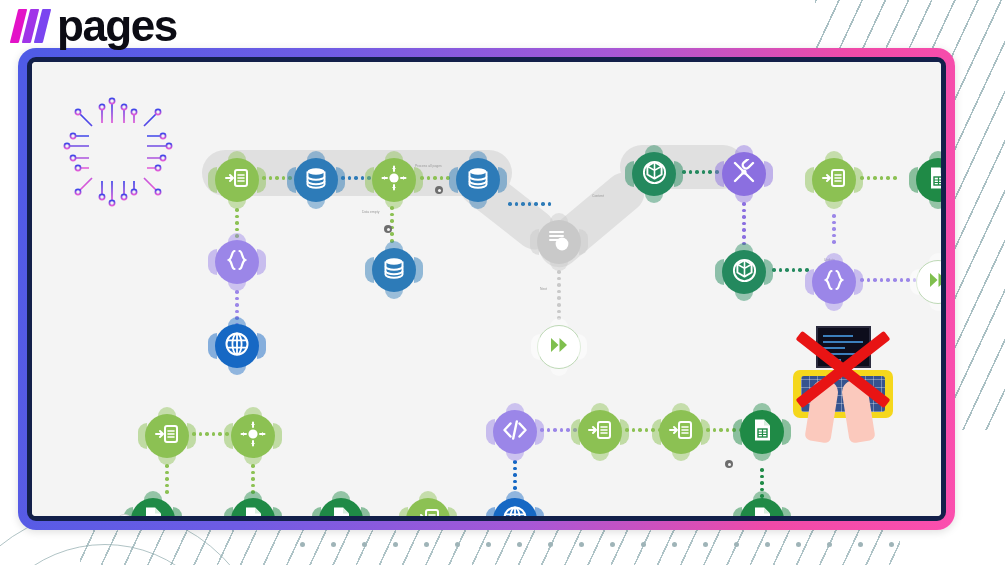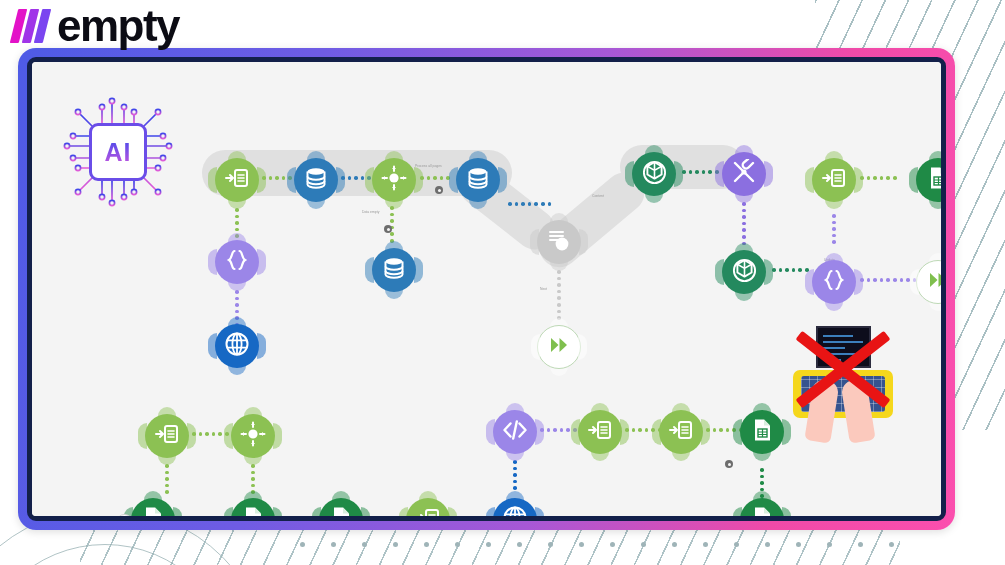--- a/index.html
+++ b/index.html
@@ -178,21 +178,21 @@
     <i></i>
     <i></i>
 </div>
 
 <div id="brand">
   <div id="brand-mark">
       <i></i>
       <i></i>
       <i></i>
     </div>
-  <div id="brand-text">empty</div>
+  <div id="brand-text">pages</div>
 </div>
 
 <div id="frame">
  <div id="frame-inner">
   <div id="canvas">
 
     <div id="ai-chip">
       <svg width="112" height="112" viewBox="0 0 112 112" aria-hidden="true">
         <defs>
           <linearGradient id="aig" x1="0" y1="0" x2="0" y2="1">
@@ -223,23 +223,20 @@
           <circle cx="101" cy="40" r="2.6"></circle>
               <circle cx="107" cy="50" r="2.6"></circle>
               <circle cx="101" cy="62" r="2.6"></circle>
               <circle cx="96" cy="72" r="2.6"></circle>
           <circle cx="16" cy="16" r="2.6"></circle>
               <circle cx="96" cy="16" r="2.6"></circle>
               <circle cx="16" cy="96" r="2.6"></circle>
               <circle cx="96" cy="96" r="2.6"></circle>
         </g>
       </svg>
-      <div id="ai-chip-body">
-        <span id="ai-chip-label">AI</span>
-      </div>
     </div>
 
     <div class="band" style="left:170px;top:88px;width:310px;height:46px;border-radius:23px;"></div>
     <div class="band" style="left:432px;top:92px;width:110px;height:40px;border-radius:20px;transform:rotate(38deg);transform-origin:left center;"></div>
     <div class="band" style="left:512px;top:178px;width:125px;height:40px;border-radius:20px;transform:rotate(-40deg);transform-origin:left center;"></div>
     <div class="band" style="left:588px;top:83px;width:125px;height:44px;border-radius:22px;"></div>
 
     <div id="nodes">
           <div class="node" style="left: 183px; top: 96px;">
             <div class="bulb" style="background:#8cc153"></div>

